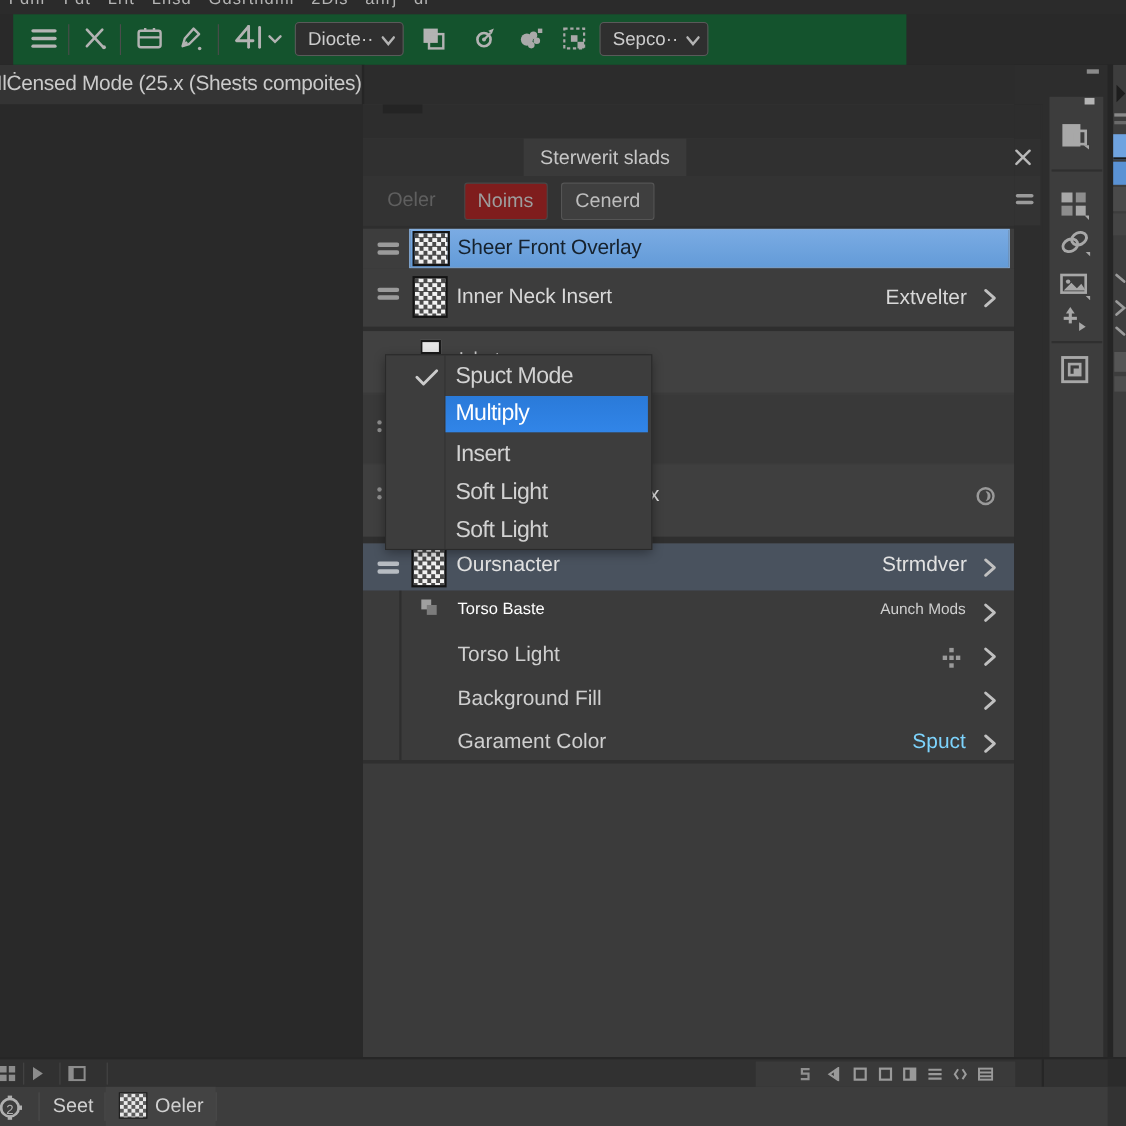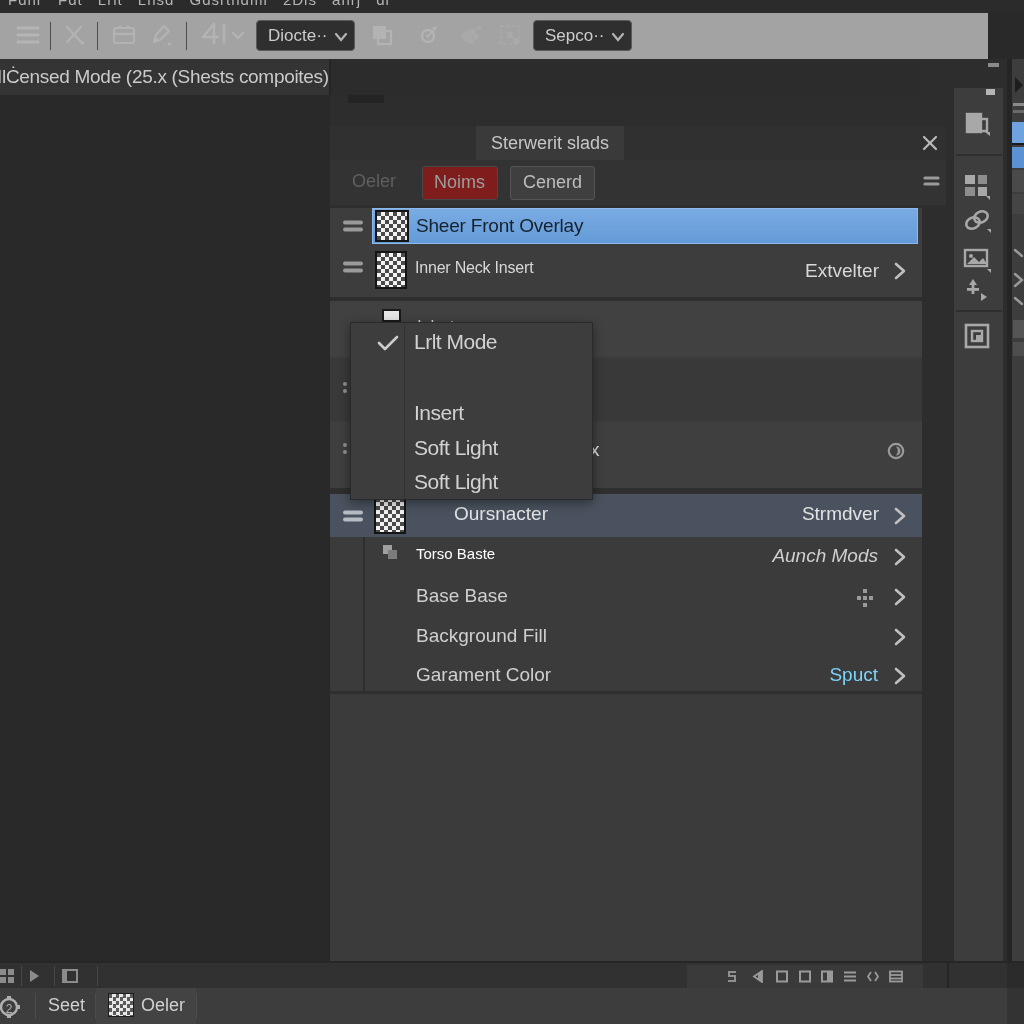--- a/index.html
+++ b/index.html
@@ -10,21 +10,21 @@
   svg{display:block;}
 </style>
 </head>
 <body>
 <div id="root">
 
   <div class="abs" style="left:0;top:0;width:1024px;height:13px;background:#2b2b2b;overflow:hidden;">
     <div class="abs" style="left:8px;top:-9px;color:#b5b5b5;font-size:15px;letter-spacing:1px;word-spacing:10px;white-space:nowrap;">Fdnr  Fdt  Lrlt  Lnsd  Gdsrtndmi  2Dls  anrj  dl</div>
   </div>
 
-  <div class="abs" style="left:0;top:13px;width:988px;height:46px;background:#a3a3a3;">
+  <div class="abs" style="left:12px;top:13px;width:812px;height:46px;background:#14532d;">
 
     <svg class="abs" style="left:15px;top:9px;" width="26" height="26" viewBox="0 0 26 26">
       <g stroke="#b5b5b5" stroke-width="3" stroke-linecap="round">
         <line x1="3" y1="6" x2="23" y2="6"></line>
           <line x1="3" y1="13" x2="23" y2="13"></line>
           <line x1="3" y1="20" x2="23" y2="20"></line>
       </g>
     </svg>
     <div class="abs" style="left:50px;top:9px;width:1px;height:28px;background:#4c4c4c;"></div>
 
@@ -159,21 +159,21 @@
       <g stroke="#9a9a9a" stroke-width="4" stroke-linecap="round">
         <line x1="2" y1="3.5" x2="18" y2="3.5"></line>
           <line x1="2" y1="10.5" x2="18" y2="10.5"></line>
       </g>
     </svg>
 
     <div class="abs" style="left:45px;top:115px;width:34px;height:32px;border:2px solid #141414;
          background:repeating-conic-gradient(#f2f2f2 0% 25%, #4a4a4a 0% 50%);background-size:8px 8px;"></div>
 
     <div class="abs" style="left:0;top:149px;width:592px;height:53px;background:#3d3d3d;">
-      <div class="abs" style="left:85px;top:15px;color:#d8d8d8;font-size:16px;letter-spacing:-0.2px;text-align:right;">Inner Neck Insert</div>
+      <div class="abs" style="left:85px;top:15px;color:#d8d8d8;font-size:19px;letter-spacing:-0.2px;text-align:right;">Inner Neck Insert</div>
       <div class="abs" style="right:43px;top:16px;color:#d8d8d8;font-size:19px;">Extvelter</div>
       <svg class="abs" style="left:563px;top:18px;" width="14" height="18" viewBox="0 0 14 18">
         <path d="M3 2 L11 9 L3 16" stroke="#c0c0c0" stroke-width="2.6" fill="none" stroke-linecap="round" stroke-linejoin="round"></path>
       </svg>
       <svg class="abs" style="left:13px;top:16px;" width="20" height="14" viewBox="0 0 20 14">
         <g stroke="#9a9a9a" stroke-width="4" stroke-linecap="round">
           <line x1="2" y1="3.5" x2="18" y2="3.5"></line>
             <line x1="2" y1="10.5" x2="18" y2="10.5"></line>
         </g>
       </svg>
@@ -205,21 +205,21 @@
       </svg>
       <div class="abs" style="left:260px;top:17px;color:#e0e0e0;font-size:19px;">x</div>
       <svg class="abs" style="left:556px;top:19px;" width="20" height="20" viewBox="0 0 20 20">
         <circle cx="10" cy="10" r="7.2" stroke="#9a9a9a" stroke-width="2.2" fill="none"></circle>
         <path d="M10 5.5 A4.5 4.5 0 0 1 10 14.5 A6.5 6.5 0 0 0 10 5.5 Z" fill="#9a9a9a"></path>
       </svg>
     </div>
     <div class="abs" style="left:0;top:393px;width:592px;height:6px;background:#2f2f2f;"></div>
 
     <div class="abs" style="left:0;top:399px;width:592px;height:43px;background:#49525e;">
-      <div class="abs" style="left:85px;top:9px;color:#e2e2e2;font-size:19px;margin-left:39px;">Oursnacter</div>
+      <div class="abs" style="left:85px;top:9px;color:#e2e2e2;font-size:19px;">Oursnacter</div>
       <div class="abs" style="right:43px;top:9px;color:#e2e2e2;font-size:19px;">Strmdver</div>
       <svg class="abs" style="left:563px;top:13px;" width="14" height="18" viewBox="0 0 14 18">
         <path d="M3 2 L11 9 L3 16" stroke="#c0c0c0" stroke-width="2.6" fill="none" stroke-linecap="round" stroke-linejoin="round"></path>
       </svg>
       <svg class="abs" style="left:13px;top:15px;" width="20" height="14" viewBox="0 0 20 14">
         <g stroke="#b7bcc2" stroke-width="4" stroke-linecap="round">
           <line x1="2" y1="3.5" x2="18" y2="3.5"></line>
             <line x1="2" y1="10.5" x2="18" y2="10.5"></line>
         </g>
       </svg>
@@ -228,26 +228,26 @@
     </div>
 
     <div class="abs" style="left:0;top:442px;width:592px;height:157px;background:#3b3b3b;"></div>
     <div class="abs" style="left:33px;top:442px;width:2px;height:154px;background:#2e2e2e;"></div>
 
     <svg class="abs" style="left:50px;top:447px;" width="20" height="20" viewBox="0 0 20 20">
       <rect x="3" y="3" width="9" height="9" fill="#9f9f9f"></rect>
       <rect x="8" y="8" width="9" height="9" fill="#7c7c7c"></rect>
     </svg>
     <div class="abs" style="left:86px;top:450px;color:#ffffff;font-size:15px;">Torso Baste</div>
-    <div class="abs" style="right:44px;top:450px;color:#cfcfcf;font-size:19px;font-style:italic;">Aunch Mods</div>
+    <div class="abs" style="right:44px;top:450px;color:#cfcfcf;font-size:14px;">Aunch Mods</div>
     <svg class="abs" style="left:563px;top:453px;" width="14" height="18" viewBox="0 0 14 18">
       <path d="M3 2 L11 9 L3 16" stroke="#c0c0c0" stroke-width="2.6" fill="none" stroke-linecap="round" stroke-linejoin="round"></path>
     </svg>
 
-    <div class="abs" style="left:86px;top:490px;color:#cfcfcf;font-size:19px;">Base Base</div>
+    <div class="abs" style="left:86px;top:490px;color:#cfcfcf;font-size:19px;">Torso Light</div>
     <svg class="abs" style="left:524px;top:492px;" width="22" height="22" viewBox="0 0 22 22">
       <g fill="#9a9a9a">
         <rect x="9" y="2" width="4" height="4"></rect>
         <rect x="3" y="9" width="4" height="4"></rect>
           <rect x="9" y="9" width="4" height="4"></rect>
           <rect x="15" y="9" width="4" height="4"></rect>
         <rect x="9" y="16" width="4" height="4"></rect>
       </g>
     </svg>
     <svg class="abs" style="left:563px;top:493px;" width="14" height="18" viewBox="0 0 14 18">
@@ -265,21 +265,24 @@
       <path d="M3 2 L11 9 L3 16" stroke="#c0c0c0" stroke-width="2.6" fill="none" stroke-linecap="round" stroke-linejoin="round"></path>
     </svg>
     <div class="abs" style="left:0;top:596px;width:592px;height:3px;background:#2f2f2f;"></div>
   </div>
 
   <div class="abs" style="left:350px;top:322px;width:243px;height:178px;background:#3d3d3d;border:1px solid #2a2a2a;box-shadow:0 3px 10px rgba(0,0,0,0.4);z-index:30;">
     <div class="abs" style="left:53px;top:0;width:1px;height:176px;background:#333333;"></div>
     <svg class="abs" style="left:26px;top:11px;" width="22" height="18" viewBox="0 0 22 18">
       <path d="M2 9 L8 15 L20 3" stroke="#cccccc" stroke-width="2.6" fill="none" stroke-linecap="round" stroke-linejoin="round"></path>
     </svg>
-    <div class="abs" style="left:63px;top:7px;color:#d2d2d2;font-size:21px;letter-spacing:-0.5px;">Lrlt Mode</div>
+    <div class="abs" style="left:63px;top:7px;color:#d2d2d2;font-size:21px;letter-spacing:-0.5px;">Spuct Mode</div>
+    <div class="abs" style="left:54px;top:37px;width:184px;height:33px;background:linear-gradient(#2a7ad9,#3185e8);">
+      <div class="abs" style="left:9px;top:4px;color:#ffffff;font-size:21px;letter-spacing:-0.5px;">Multiply</div>
+    </div>
     <div class="abs" style="left:63px;top:78px;color:#d2d2d2;font-size:21px;letter-spacing:-0.5px;">Insert</div>
     <div class="abs" style="left:63px;top:113px;color:#d2d2d2;font-size:21px;letter-spacing:-0.5px;">Soft Light</div>
     <div class="abs" style="left:63px;top:147px;color:#d2d2d2;font-size:21px;letter-spacing:-0.5px;">Soft Light</div>
   </div>
 
   <div class="abs" style="left:922px;top:95px;width:26px;height:866px;background:#2d2d2d;"></div>
   <div class="abs" style="left:922px;top:95px;width:24px;height:31px;background:#2d2d2d;"></div>
   <div class="abs" style="left:922px;top:126px;width:24px;height:34px;background:#303030;"></div>
   <div class="abs" style="left:922px;top:160px;width:24px;height:45px;background:#333333;"></div>
   <div class="abs" style="left:922px;top:59px;width:102px;height:36px;background:#2d2d2d;"></div>

